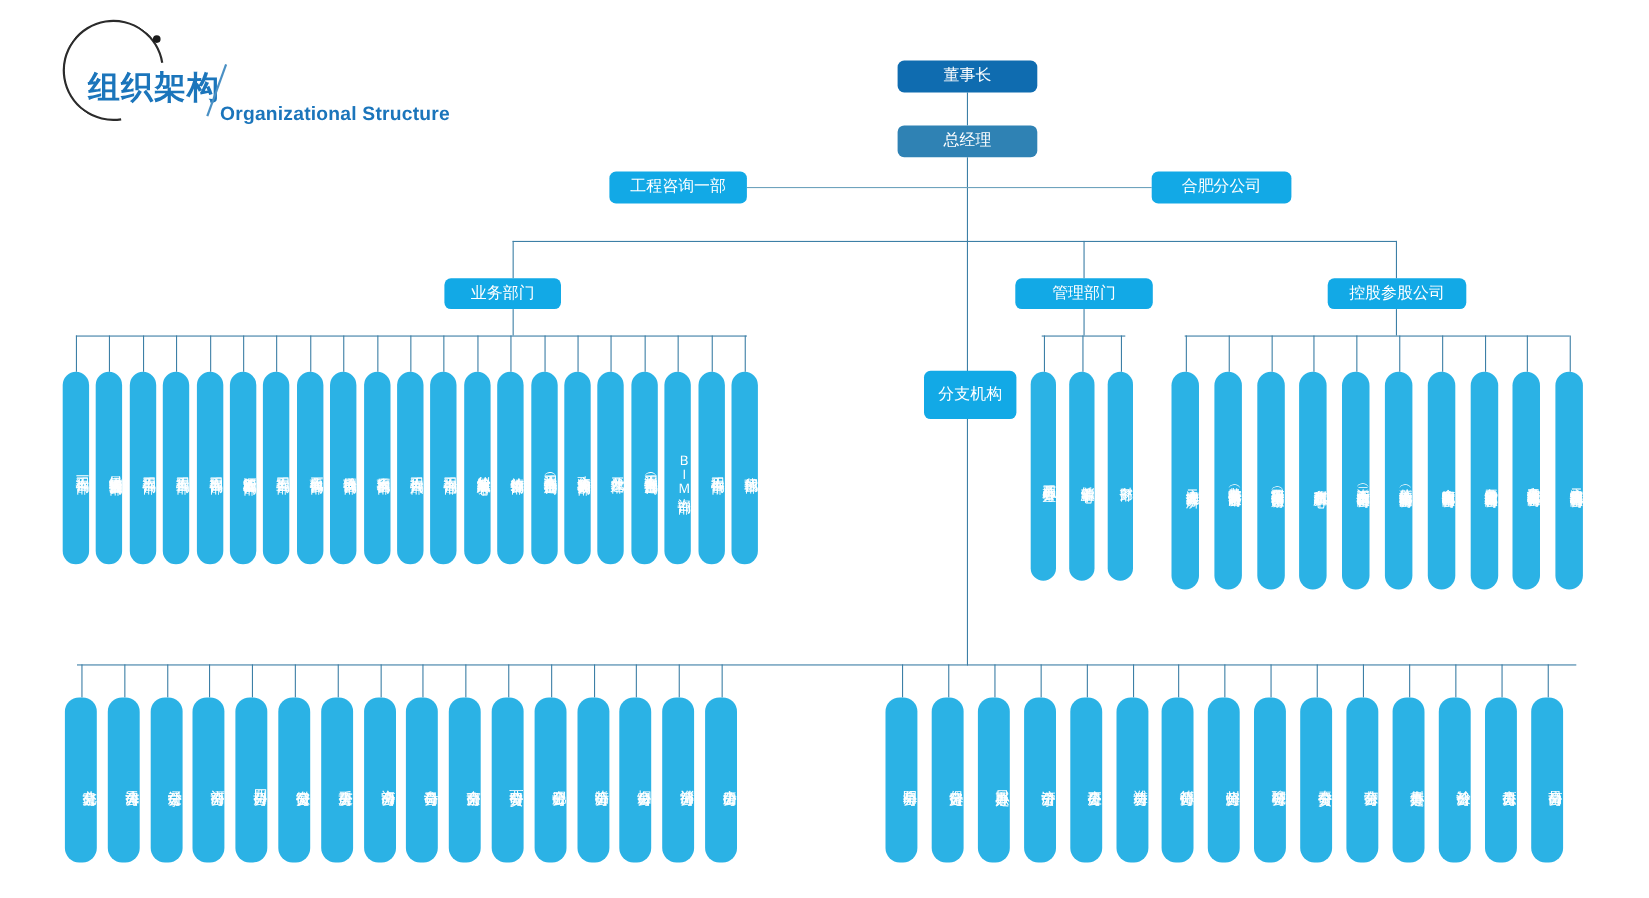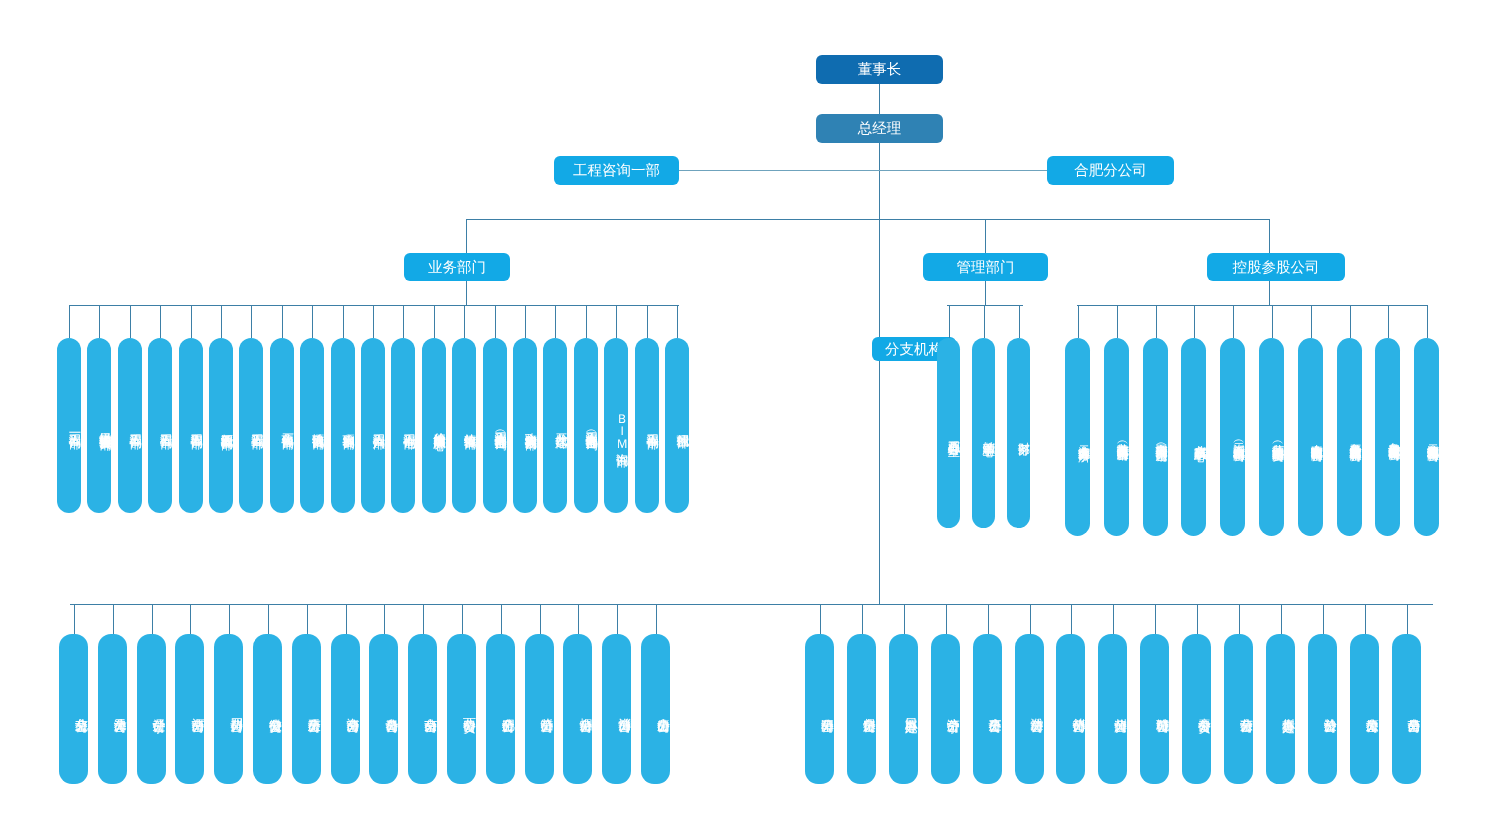--- a/index.html
+++ b/index.html
@@ -38,20 +38,27 @@
   .ln{position:absolute;background:#3d7fa6;}
   .ln.v{width:1px;}
   .ln.h{height:1px;}
   .ln-lt{background:#6fa3bd;}
 </style>
 </head>
 <body>
 
 <div id="canvas">
 
+  <div class="title-wrap">
+    <div class="title-circle"></div>
+    <div class="title-dot"></div>
+    <div class="title-cn">组织架构</div>
+    <div class="title-slash"></div>
+    <div class="title-en">Organizational Structure</div>
+  </div>
 
   <div class="node h-node lvl-chair" style="left:816px;top:55px;width:127px;height:29px;">董事长</div>
 
   <div class="ln v" style="left:879px;top:84px;height:30px;"></div>
 
   <div class="node h-node lvl-gm" style="left:816px;top:114px;width:127px;height:29px;">总经理</div>
 
   <div class="ln v" style="left:879px;top:143px;height:462px;"></div>
 
   <div class="ln h ln-lt" style="left:679px;top:170px;width:368px;"></div>
@@ -60,23 +67,23 @@
 
   <div class="node h-node lvl-dept" style="left:1047px;top:156px;width:127px;height:29px;">合肥分公司</div>
 
   <div class="ln h" style="left:466px;top:219px;width:804px;"></div>
   <div class="ln v" style="left:466px;top:219px;height:34px;"></div>
   <div class="ln v" style="left:985px;top:219px;height:34px;"></div>
   <div class="ln v" style="left:1269px;top:219px;height:34px;"></div>
 
   <div class="node h-node lvl-cat" style="left:404px;top:253px;width:106px;height:28px;">业务部门</div>
   <div class="node h-node lvl-cat" style="left:923px;top:253px;width:125px;height:28px;">管理部门</div>
-  <div class="node h-node lvl-cat" style="left:1207px;top:253px;width:138px;height:28px;">控股参股公司</div>
-
-  <div class="node h-node lvl-cat" style="left:840px;top:337px;width:84px;height:24px;margin-left:32px;">分支机构</div>
+  <div class="node h-node lvl-cat" style="left:1207px;top:253px;width:126px;height:28px;">控股参股公司</div>
+
+  <div class="node h-node lvl-cat" style="left:840px;top:337px;width:84px;height:44px;">分支机构</div>
 
   <div class="ln v" style="left:466px;top:281px;height:24px;"></div>
   <div id="bus-bar-business" class="ln h" style="left:69px;top:305px;width:610px;"></div>
   <div id="row-business">
       <div class="ln v" style="left: 69px; top: 305px; height: 33px;"></div>
       <div class="node v-node lvl-leaf" style="left: 57px; top: 338px; width: 24px; height: 175px; font-size: 12.4px;">工程咨询一部</div>
       <div class="ln v" style="left: 99.4px; top: 305px; height: 33px;"></div>
       <div class="node v-node lvl-leaf" style="left: 87.4px; top: 338px; width: 24px; height: 175px; font-size: 12.4px;">星级酒店投资管理咨询部</div>
       <div class="ln v" style="left: 129.8px; top: 305px; height: 33px;"></div>
       <div class="node v-node lvl-leaf" style="left: 117.8px; top: 338px; width: 24px; height: 175px; font-size: 12.4px;">工程咨询二部</div>

